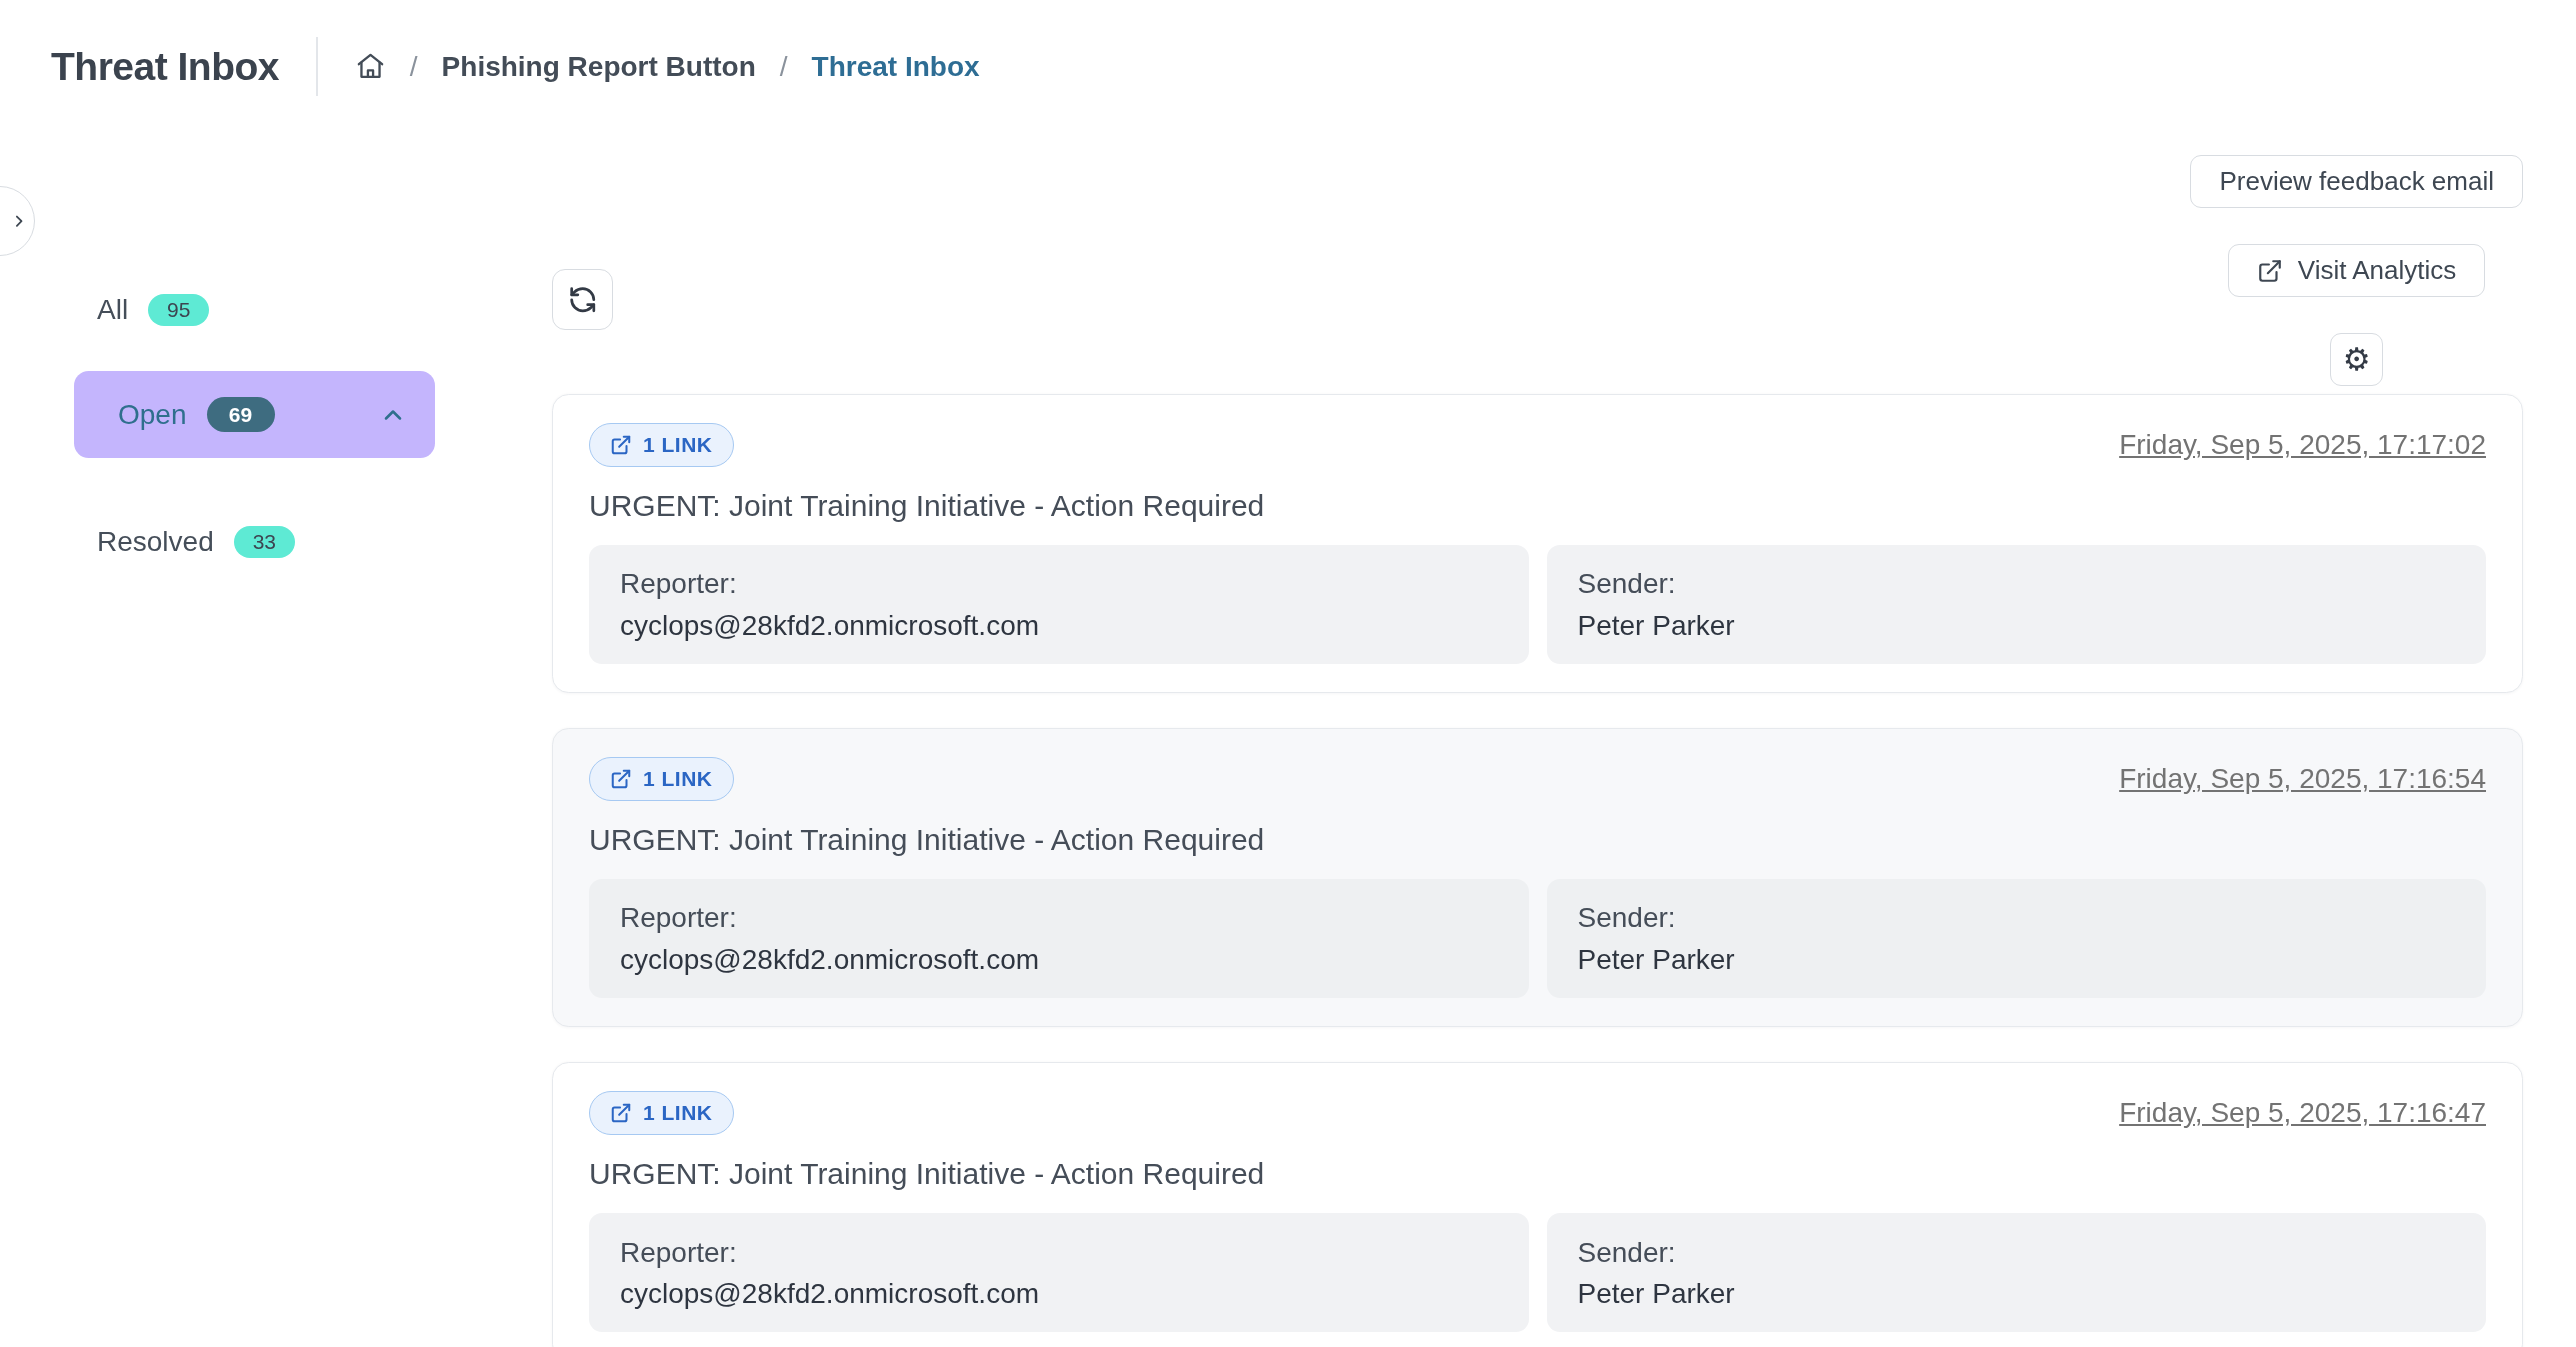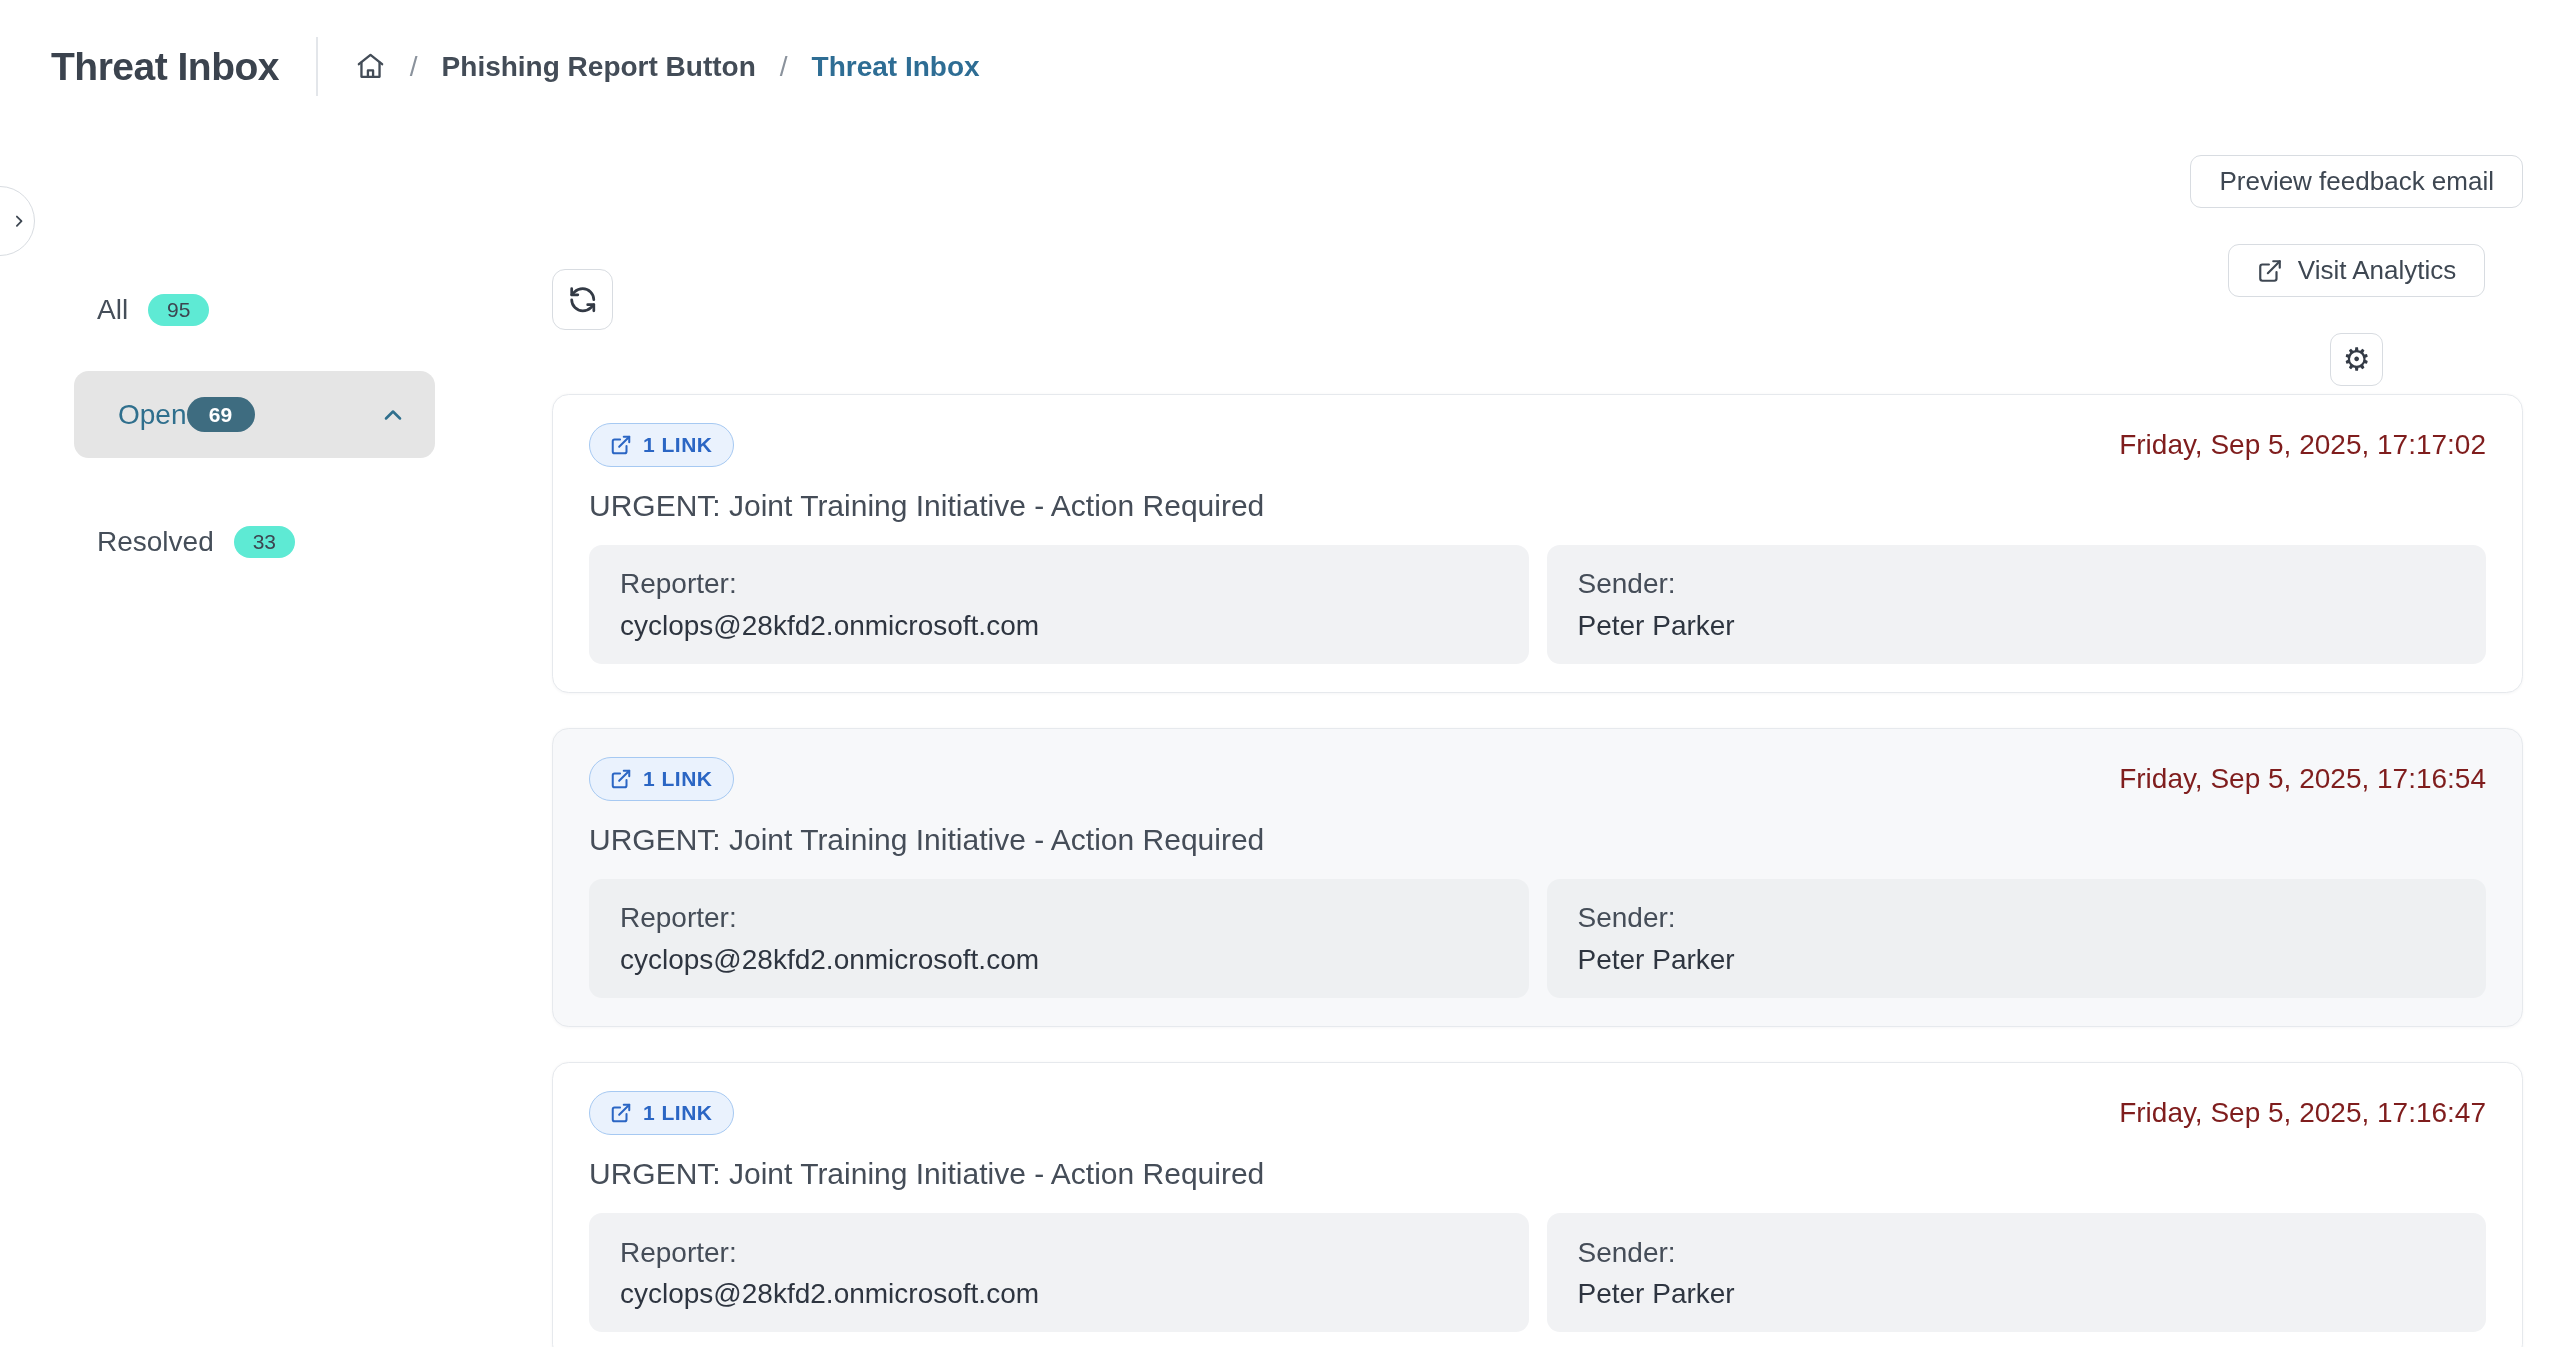--- a/index.html
+++ b/index.html
@@ -57,22 +57,22 @@
     display:flex;align-items:center;gap:20px;height:41px;
     font-size:28px;color:#454e59;cursor:pointer;
   }
   .side-row.all{padding-left:23px;margin-bottom:41px;}
   .pill{
     display:inline-flex;align-items:center;justify-content:center;
     min-width:28px;padding:5.5px 16.6px;border-radius:920px;
     background:#5eead4;color:#3d4551;font-size:21px;font-weight:500;line-height:1;
   }
   .open-row{
-    display:flex;align-items:center;
-    height:87px;background:#e5e5e5;border-radius:14.7px;
+    display:flex;align-items:center;gap:20px;
+    height:87px;background:#c4b5fd;border-radius:14.7px;
     padding:0 28px 0 44px;cursor:pointer;
   }
   .open-label{font-size:28px;font-weight:500;color:#2f6f8d;}
   .pill-dark{background:#3e6c80;color:#ffffff;font-weight:600;padding:7.4px 20px;}
   .open-chevron{margin-left:auto;display:inline-flex;}
   .open-chevron svg{width:28px;height:28px;stroke:#2f6f8d;}
   .side-sub .side-row{padding-left:58px;}
   .side-sub .side-row.first{margin-top:38px;}
   .side-sub .side-row + .side-row{margin-top:61px;}
   .side-row.resolved{padding-left:23px;margin-top:63px;}
@@ -92,21 +92,21 @@
   }
   .card.alt{background:#f7f8fa;}
   .card-head{display:flex;align-items:center;justify-content:space-between;}
   .link-badge{
     display:inline-flex;align-items:center;gap:11px;
     height:42px;padding:0 20px;border-radius:920px;
     background:#eaf2fd;border:1.8px solid #a6c9f2;
     font-size:21px;font-weight:700;letter-spacing:0.5px;color:#2b66c4;cursor:pointer;
   }
   .link-badge svg{width:22px;height:22px;stroke:#2b66c4;}
-  .timestamp{font-size:28px;color:#7f1d1d;}
+  .timestamp{font-size:28px;color:#737373;text-decoration:underline;}
   .subject{margin:22px 0 0 0;font-size:30px;font-weight:400;color:#454d58;}
   .meta-row{margin-top:22px;display:grid;grid-template-columns:1fr 1fr;gap:18px;}
   .meta-box{background:#f1f2f4;border-radius:13px;padding:18.4px 31px;}
   .card.alt .meta-box{background:#eef0f2;}
   .meta-label{font-size:28px;color:#454d58;line-height:1.47;}
   .meta-value{font-size:28px;color:#2e3540;line-height:1.47;}
 </style>
 </head>
 <body>
 

